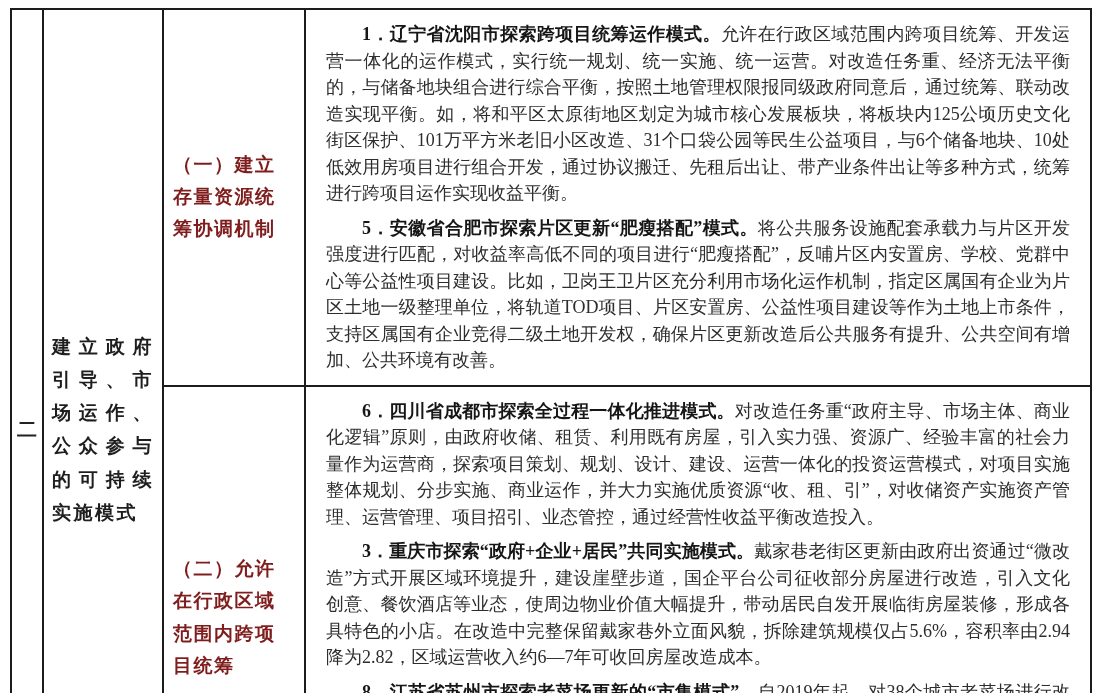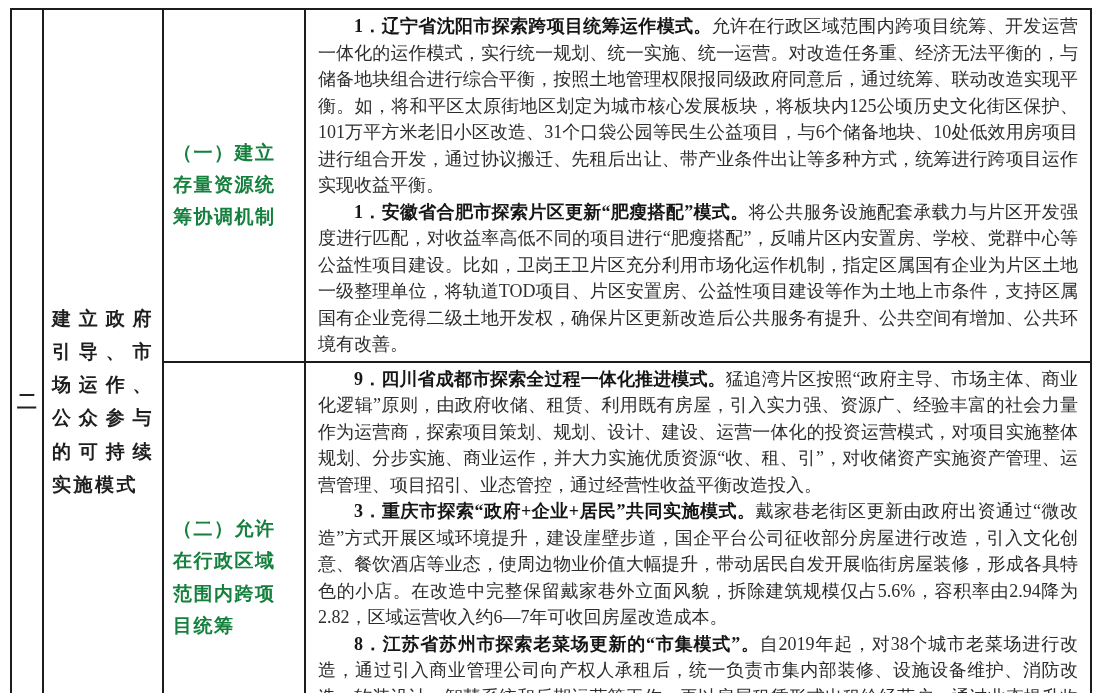--- a/index.html
+++ b/index.html
@@ -42,29 +42,29 @@
     text-align: justify;
     color: #1e1e1e;
   }
   td.col-heading {
     width: 122px;
     padding: 4px 9px;
     font-weight: bold;
     font-size: 19px;
     line-height: 1.7;
     letter-spacing: 1.5px;
-    color: #15803d;
+    color: #7f1d1d;
   }
   td.col-content {
     vertical-align: top;
     padding: 3px 12px 3px 12px;
   }
   tr.row-top { height: 282px; }
   .para {
-    margin: 0;
+    margin: 8px;
     font-size: 18px;
     line-height: 26.5px;
     text-align: justify;
     text-indent: 2em;
     color: #2d2d2d;
     font-family: Liberation Serif, serif;
   }
   .para b {
     font-weight: bold;
     color: #161616;
@@ -80,27 +80,27 @@
         <span>二</span>
       </td>
       <td class="col-category" rowspan="2">
         <span>建立政府引导、市场运作、公众参与的可持续实施模式</span>
       </td>
       <td class="col-heading">
         <span>（一）建立存量资源统筹协调机制</span>
       </td>
       <td class="col-content">
         <p class="para"><b>1．辽宁省沈阳市探索跨项目统筹运作模式。</b><span>允许在行政区域范围内跨项目统筹、开发运营一体化的运作模式，实行统一规划、统一实施、统一运营。对改造任务重、经济无法平衡的，与储备地块组合进行综合平衡，按照土地管理权限报同级政府同意后，通过统筹、联动改造实现平衡。如，将和平区太原街地区划定为城市核心发展板块，将板块内125公顷历史文化街区保护、101万平方米老旧小区改造、31个口袋公园等民生公益项目，与6个储备地块、10处低效用房项目进行组合开发，通过协议搬迁、先租后出让、带产业条件出让等多种方式，统筹进行跨项目运作实现收益平衡。</span></p>
-        <p class="para"><b>1．安徽省合肥市探索片区更新“肥瘦搭配”模式。</b><span>将公共服务设施配套承载力与片区开发强度进行匹配，对收益率高低不同的项目进行“肥瘦搭配”，反哺片区内安置房、学校、党群中心等公益性项目建设。比如，卫岗王卫片区充分利用市场化运作机制，指定区属国有企业为片区土地一级整理单位，将轨道TOD项目、片区安置房、公益性项目建设等作为土地上市条件，支持区属国有企业竞得二级土地开发权，确保片区更新改造后公共服务有提升、公共空间有增加、公共环境有改善。</span></p>
+        <p class="para"><b>5．安徽省合肥市探索片区更新“肥瘦搭配”模式。</b><span>将公共服务设施配套承载力与片区开发强度进行匹配，对收益率高低不同的项目进行“肥瘦搭配”，反哺片区内安置房、学校、党群中心等公益性项目建设。比如，卫岗王卫片区充分利用市场化运作机制，指定区属国有企业为片区土地一级整理单位，将轨道TOD项目、片区安置房、公益性项目建设等作为土地上市条件，支持区属国有企业竞得二级土地开发权，确保片区更新改造后公共服务有提升、公共空间有增加、公共环境有改善。</span></p>
       </td>
     </tr>
     <tr>
       <td class="col-heading">
         <span>（二）允许在行政区域范围内跨项目统筹</span>
       </td>
       <td class="col-content">
-        <p class="para"><b>9．四川省成都市探索全过程一体化推进模式。</b><span>猛追湾片区按照“政府主导、市场主体、商业化逻辑”原则，由政府收储、租赁、利用既有房屋，引入实力强、资源广、经验丰富的社会力量作为运营商，探索项目策划、规划、设计、建设、运营一体化的投资运营模式，对项目实施整体规划、分步实施、商业运作，并大力实施优质资源“收、租、引”，对收储资产实施资产管理、运营管理、项目招引、业态管控，通过经营性收益平衡改造投入。</span></p>
+        <p class="para"><b>6．四川省成都市探索全过程一体化推进模式。</b><span>对改造任务重“政府主导、市场主体、商业化逻辑”原则，由政府收储、租赁、利用既有房屋，引入实力强、资源广、经验丰富的社会力量作为运营商，探索项目策划、规划、设计、建设、运营一体化的投资运营模式，对项目实施整体规划、分步实施、商业运作，并大力实施优质资源“收、租、引”，对收储资产实施资产管理、运营管理、项目招引、业态管控，通过经营性收益平衡改造投入。</span></p>
         <p class="para"><b>3．重庆市探索“政府+企业+居民”共同实施模式。</b><span>戴家巷老街区更新由政府出资通过“微改造”方式开展区域环境提升，建设崖壁步道，国企平台公司征收部分房屋进行改造，引入文化创意、餐饮酒店等业态，使周边物业价值大幅提升，带动居民自发开展临街房屋装修，形成各具特色的小店。在改造中完整保留戴家巷外立面风貌，拆除建筑规模仅占5.6%，容积率由2.94降为2.82，区域运营收入约6—7年可收回房屋改造成本。</span></p>
         <p class="para"><b>8．江苏省苏州市探索老菜场更新的“市集模式”。</b><span>自2019年起，对38个城市老菜场进行改造，通过引入商业管理公司向产权人承租后，统一负责市集内部装修、设施设备维护、消防改造、软装设计、智慧系统和后期运营等工作，再以房屋租赁形式出租给经营户，通过业态提升收取租金及物业管理费保持收支平衡。改造后，老菜场成为环境优美的文创特色市集，增加书店、舞台、展览区、公共空间等设施，从以前的脏、乱、差华丽转身为具有烟火气的城市会客厅，成功探索老菜场文创化、生态化、网红化、智慧化发展路径。</span></p>
       </td>
     </tr>
   </tbody>
 </table>
 
 </body></html>

